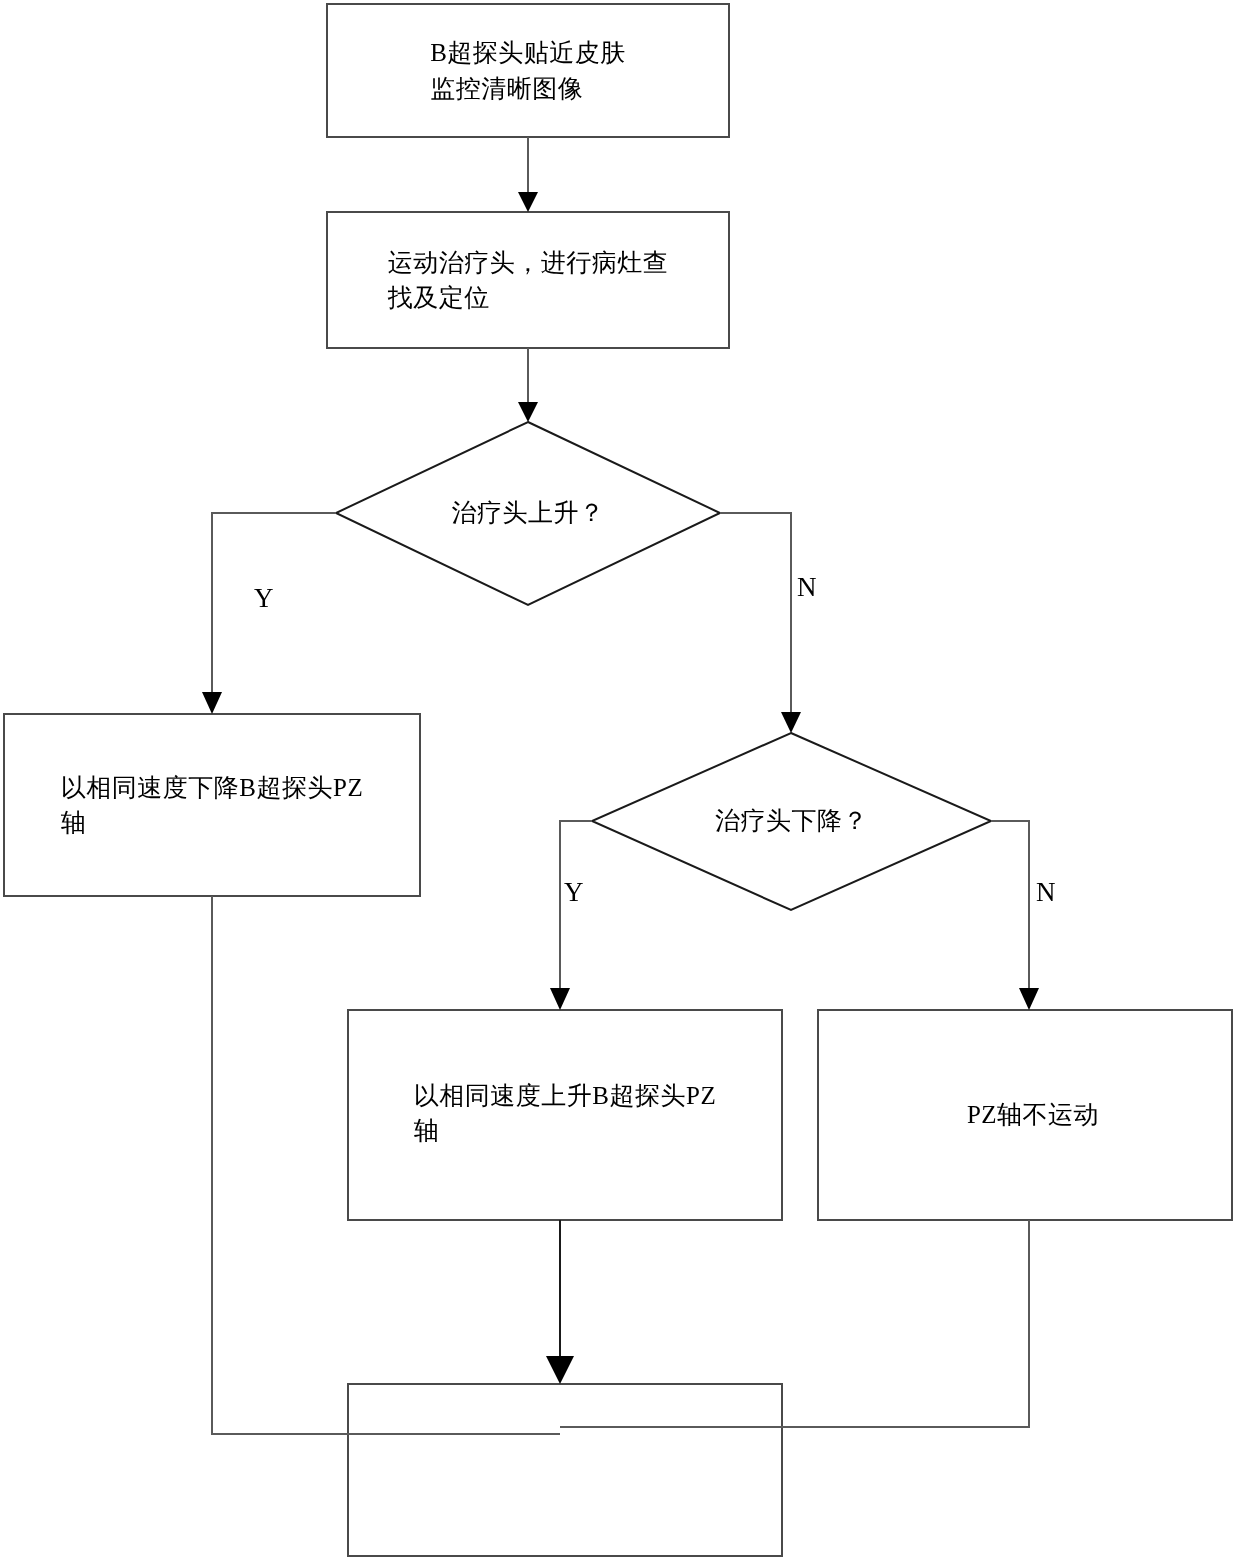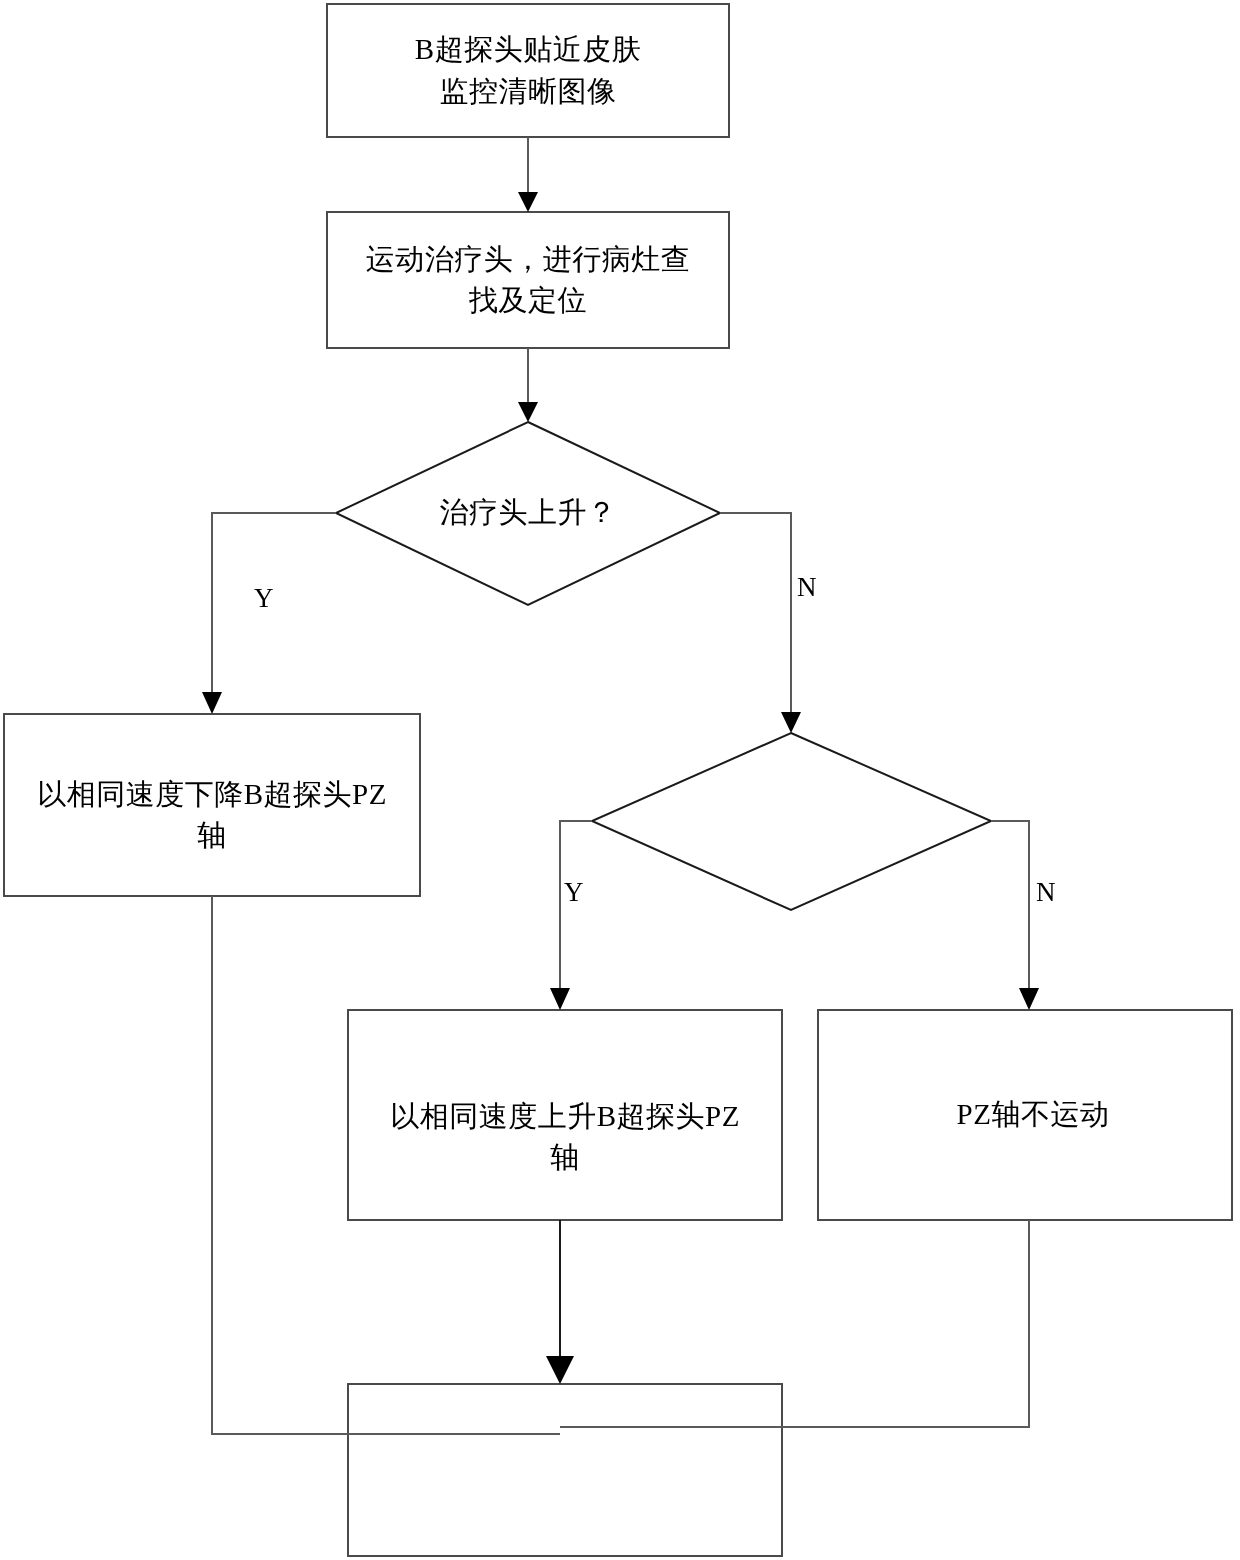--- a/index.html
+++ b/index.html
@@ -46,23 +46,23 @@
   }
   .arrow-head {
     fill: #000000;
     stroke: none;
   }
   .node-text {
     position: absolute;
     display: flex;
     align-items: center;
     justify-content: center;
-    text-align: center;
+    text-align: left;
     font-family: "Liberation Serif", "DejaVu Serif", serif;
-    font-size: 29px;
+    font-size: 25px;
     line-height: 1.42;
     color: #000000;
     letter-spacing: 0.5px;
     pointer-events: none;
     white-space: pre-line;
   }
   .branch-label {
     position: absolute;
     font-family: "Liberation Serif", "DejaVu Serif", serif;
     font-size: 27px;
@@ -122,25 +122,26 @@
   </svg>
 
   <div class="node-text" style="left:327px; top:4px; width:402px; height:133px; font-weight:500;">B超探头贴近皮肤
 监控清晰图像</div>
 
   <div class="node-text" style="left:336px; top:468px; width:384px; height:90px;">治疗头上升？</div>
 
   <div class="node-text" style="left:327px; top:212px; width:402px; height:136px;">运动治疗头，进行病灶查
 找及定位</div>
 
-  <div class="node-text" style="left:10px; top:714px; width:404px; height:182px;margin-top:10px;">以相同速度下降B超探头PZ
+  <div class="node-text" style="left:10px; top:714px; width:404px; height:182px;">以相同速度下降B超探头PZ
 轴</div>
 
+  <div class="node-text" style="left:592px; top:778px; width:399px; height:86px;">治疗头下降？</div>
 
-  <div class="node-text" style="left:352px; top:1010px; width:426px; height:206px;margin-top:24px;">以相同速度上升B超探头PZ
+  <div class="node-text" style="left:352px; top:1010px; width:426px; height:206px;">以相同速度上升B超探头PZ
 轴</div>
 
   <div class="node-text" style="left:818px; top:1010px; width:414px; height:210px;margin-left:8px;">PZ轴不运动</div>
 
 
   <div class="branch-label" style="left:254px; top:583px;">Y</div>
 
   <div class="branch-label" style="left:797px; top:572px;">N</div>
 
   <div class="branch-label" style="left:564px; top:877px;">Y</div>

